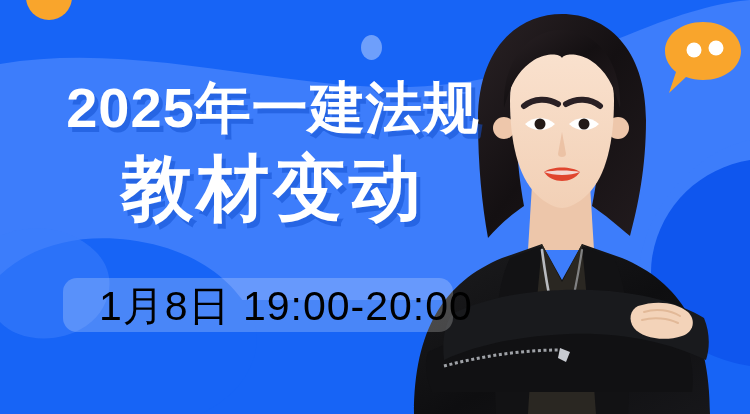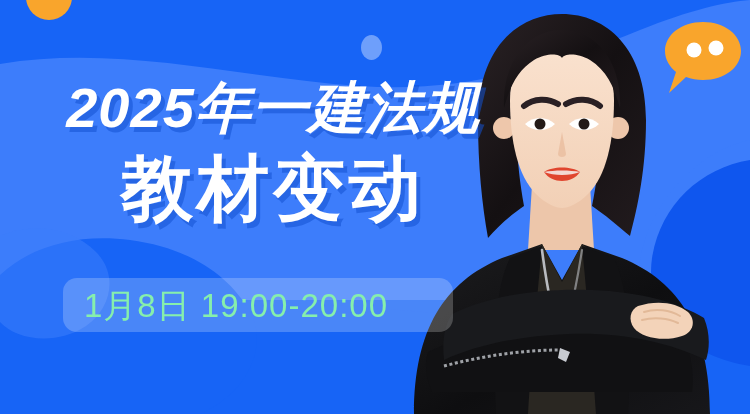--- a/index.html
+++ b/index.html
@@ -84,21 +84,20 @@
     color: #ffffff;
     font-weight: bold;
     letter-spacing: 1px;
     line-height: 1;
     white-space: nowrap;
     text-shadow: 4px 5px 0 rgba(20, 82, 210, 0.55);
   }
   .title-line1 {
     font-size: 56px;
     margin-left: 6px;
-    font-style: italic;
   }
   .title-line2 {
     font-size: 72px;
     margin-top: 16px;
     margin-left: 6px;
     letter-spacing: 4px;
   }
 
   
   .date-pill {
@@ -106,25 +105,25 @@
     left: 63px;
     top: 278px;
     width: 390px;
     height: 54px;
     border-radius: 14px 14px 14px 14px;
     background: rgba(255, 255, 255, 0.22);
     z-index: 5;
   }
   .date-text {
     position: absolute;
-    left: 84px;
+    left: 99px;
     top: 288px;
     z-index: 7;
-    color: #86efac;
-    font-size: 33px;
+    color: #000000;
+    font-size: 41px;
     line-height: 36px;
     letter-spacing: 1px;
     white-space: nowrap;
   }
 </style>
 </head>
 <body>
 
 <div class="banner">
 

